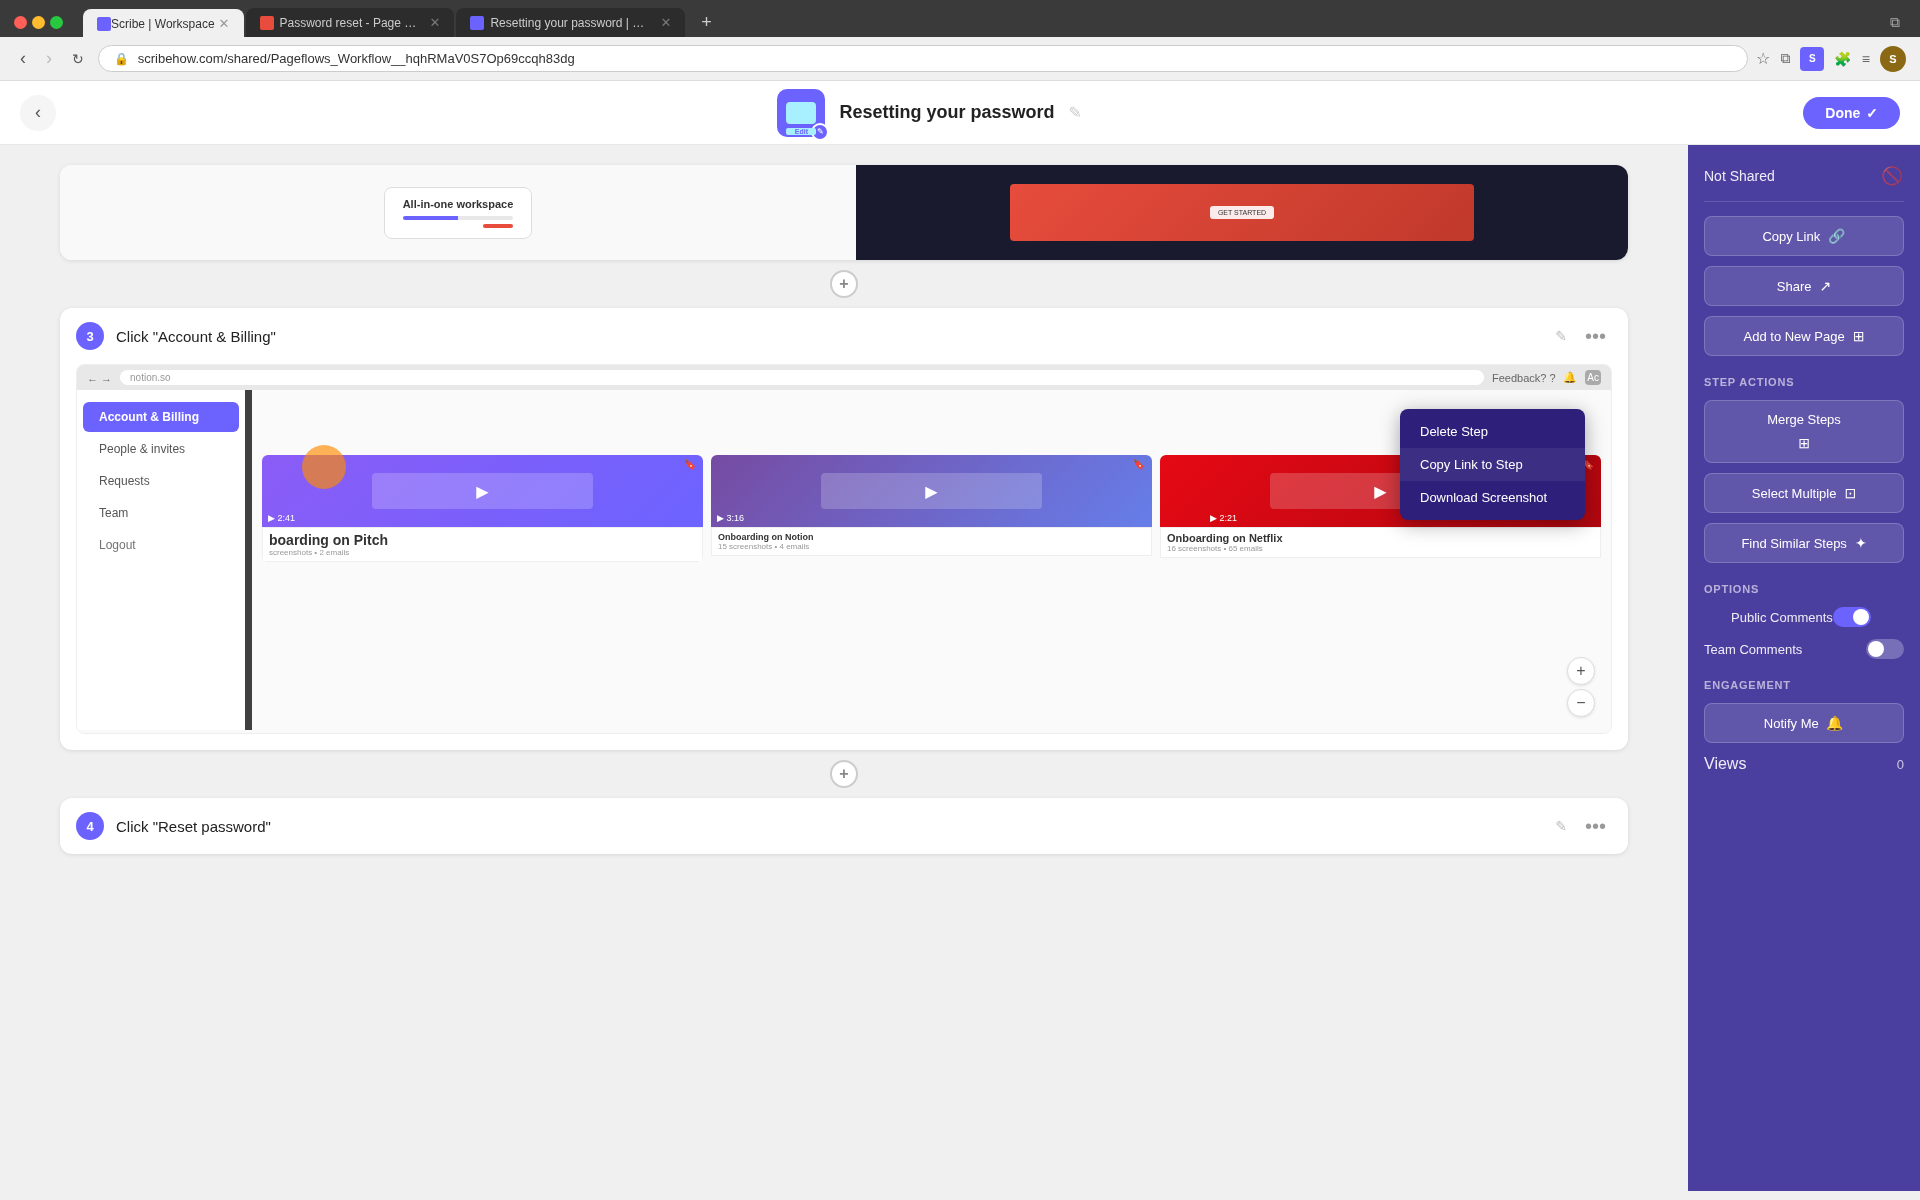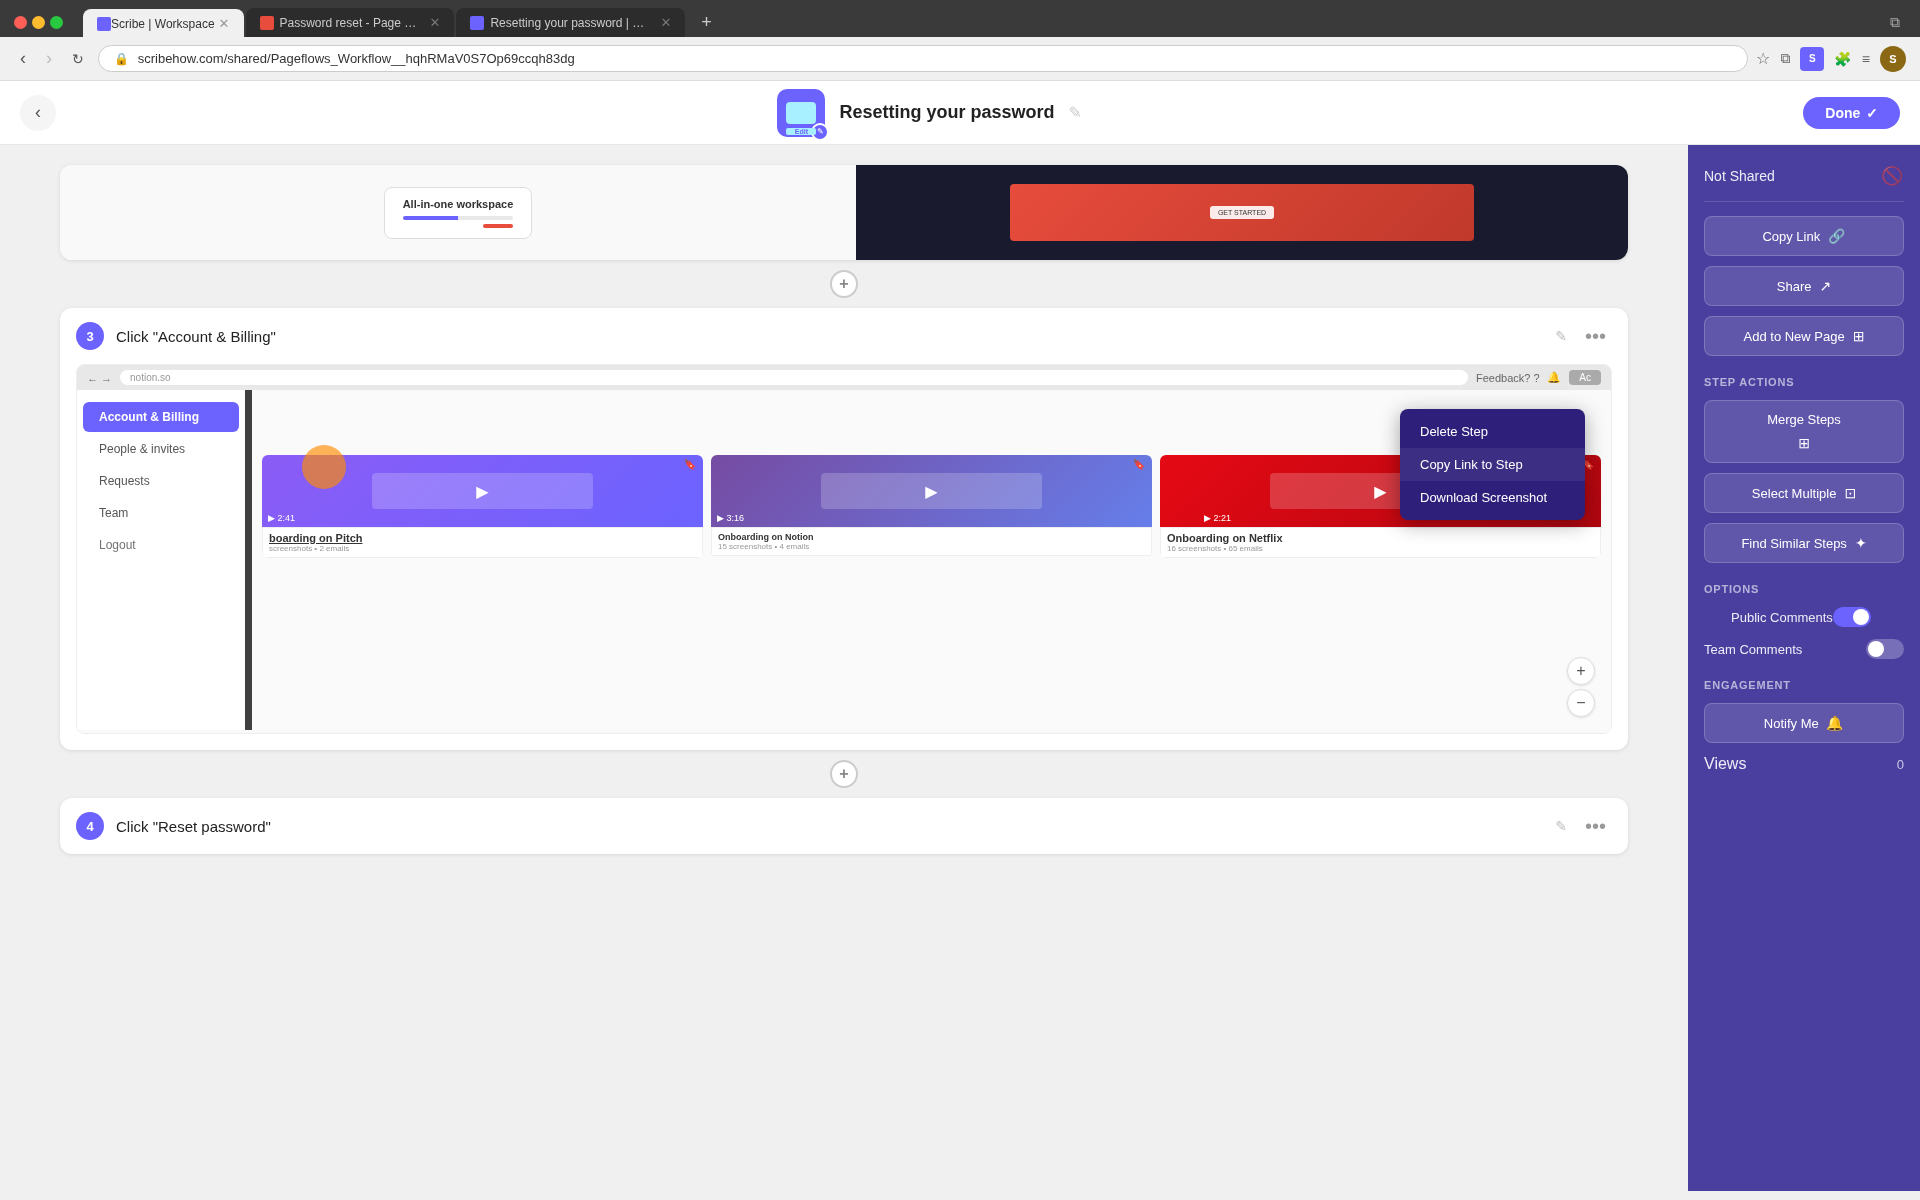--- a/index.html
+++ b/index.html
@@ -115,21 +115,21 @@
         <div style="height:100%;background:#f9f9f9;">
           <div style="background:#e8e8e8;padding:5px 10px;display:flex;align-items:center;gap:8px;font-size:11px;color:#666;">
             <span style="color:#666;">← →</span>
             <div style="background:white;border-radius:10px;padding:2px 10px;font-size:10px;color:#999;flex:1;">notion.so</div>
             <span style="cursor:pointer;">
               <span>Feedback?</span> ?
             </span>
             <span style="display:flex;gap:4px;">
               <span>🔔</span>
             </span>
-            <div style="background:#aaa;border-radius:4px;padding:2px 10px;font-size:10px;color:white;cursor:pointer;">Ac</div>
+            <div style="background:#aaa;border-radius:4px;padding:2px 2px;font-size:10px;color:white;cursor:pointer;">Ac</div>
           </div>
           <div style="display:flex;height:calc(100% - 28px);">
 
             <div style="width:175px;background:white;border-right:7px solid #404040;padding:10px 0;">
               <div style="padding:8px 16px;background:#6c63ff;color:white;font-size:12px;font-weight:600;cursor:pointer;margin:2px 6px;border-radius:6px;">
                 <span>Account &amp; Billing</span>
               </div>
               <div style="padding:8px 16px;color:#555;font-size:12px;cursor:pointer;margin:2px 6px;">
                 <span>People &amp; invites</span>
               </div>
@@ -153,42 +153,42 @@
                   <div style="height:72px;background:linear-gradient(135deg,#8b5cf6,#6c63ff);position:relative;">
                     <div style="position:absolute;bottom:4px;left:6px;color:white;font-size:9px;">▶ <span>2:41</span></div>
                     <div style="position:absolute;top:4px;right:6px;color:white;font-size:10px;">🔖</div>
                     <div style="position:absolute;inset:0;display:flex;align-items:center;justify-content:center;">
                       <div style="width:50%;height:50%;background:rgba(255,255,255,0.2);border-radius:4px;display:flex;align-items:center;justify-content:center;">
                         <span style="font-size:16px;color:white;">▶</span>
                       </div>
                     </div>
                   </div>
                   <div style="background:white;padding:4px 6px;border:1px solid #eee;">
-                    <div style="font-size:11px;font-weight:600;color:#333;text-decoration:underline;">boarding on Pitch</div>
+                    <div style="font-size:14px;font-weight:600;color:#333;">boarding on Pitch</div>
                     <div style="font-size:8px;color:#999;">screenshots • 2 emails</div>
                   </div>
                 </div>
                 <div style="border-radius:6px;overflow:hidden;">
                   <div style="height:72px;background:linear-gradient(135deg,#764ba2,#667eea);position:relative;">
                     <div style="position:absolute;bottom:4px;left:6px;color:white;font-size:9px;">▶ <span>3:16</span></div>
                     <div style="position:absolute;top:4px;right:6px;color:white;font-size:10px;">🔖</div>
                     <div style="position:absolute;inset:0;display:flex;align-items:center;justify-content:center;">
                       <div style="width:50%;height:50%;background:rgba(255,255,255,0.2);border-radius:4px;display:flex;align-items:center;justify-content:center;">
                         <span style="font-size:16px;color:white;">▶</span>
                       </div>
                     </div>
                   </div>
                   <div style="background:white;padding:4px 6px;border:1px solid #eee;">
                     <div style="font-size:9px;font-weight:600;color:#333;">Onboarding on Notion</div>
                     <div style="font-size:8px;color:#999;">15 screenshots • 4 emails</div>
                   </div>
                 </div>
                 <div style="border-radius:6px;overflow:hidden;">
                   <div style="height:72px;background:linear-gradient(135deg,#e50914,#b00710);position:relative;">
-                    <div style="position:absolute;bottom:4px;left:4px;color:white;font-size:9px;padding-left:40px;">▶ <span>2:21</span></div>
+                    <div style="position:absolute;bottom:4px;left:10px;color:white;font-size:9px;padding-left:40px;">▶ <span>2:21</span></div>
                     <div style="position:absolute;top:4px;right:6px;color:white;font-size:10px;">🔖</div>
                     <div style="position:absolute;inset:0;display:flex;align-items:center;justify-content:center;">
                       <div style="width:50%;height:50%;background:rgba(255,255,255,0.2);border-radius:4px;display:flex;align-items:center;justify-content:center;">
                         <span style="font-size:16px;color:white;">▶</span>
                       </div>
                     </div>
                   </div>
                   <div style="background:white;padding:4px 6px;border:1px solid #eee;">
                     <div style="font-size:11px;font-weight:600;color:#333;">Onboarding on Netflix</div>
                     <div style="font-size:8px;color:#999;">16 screenshots • 65 emails</div>

